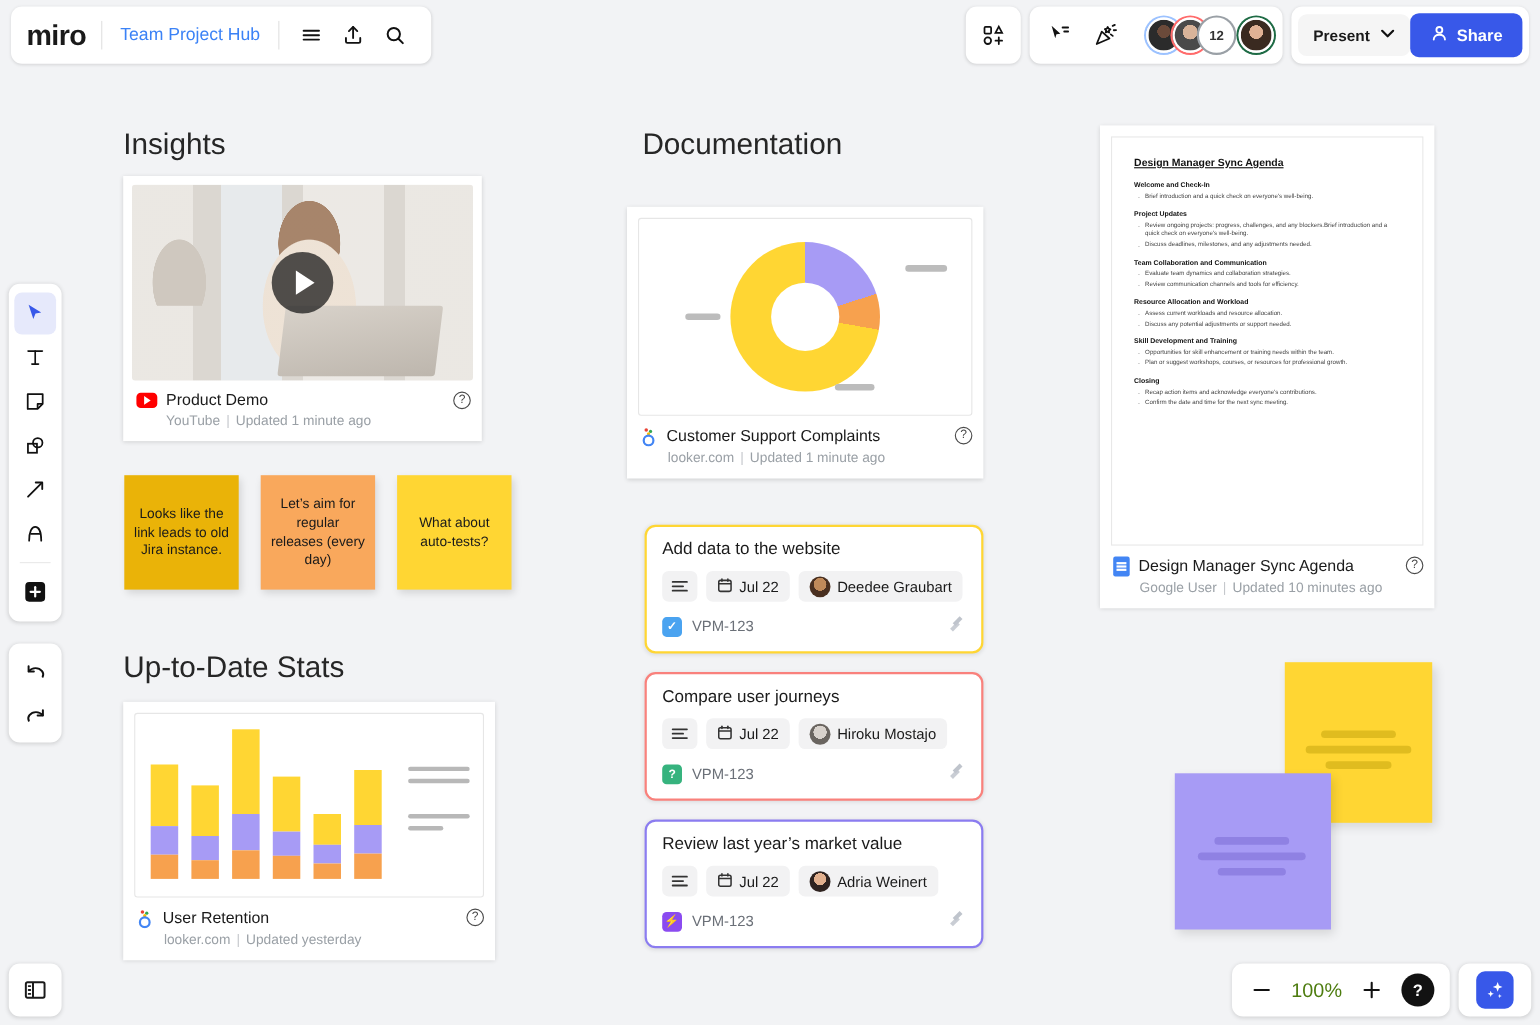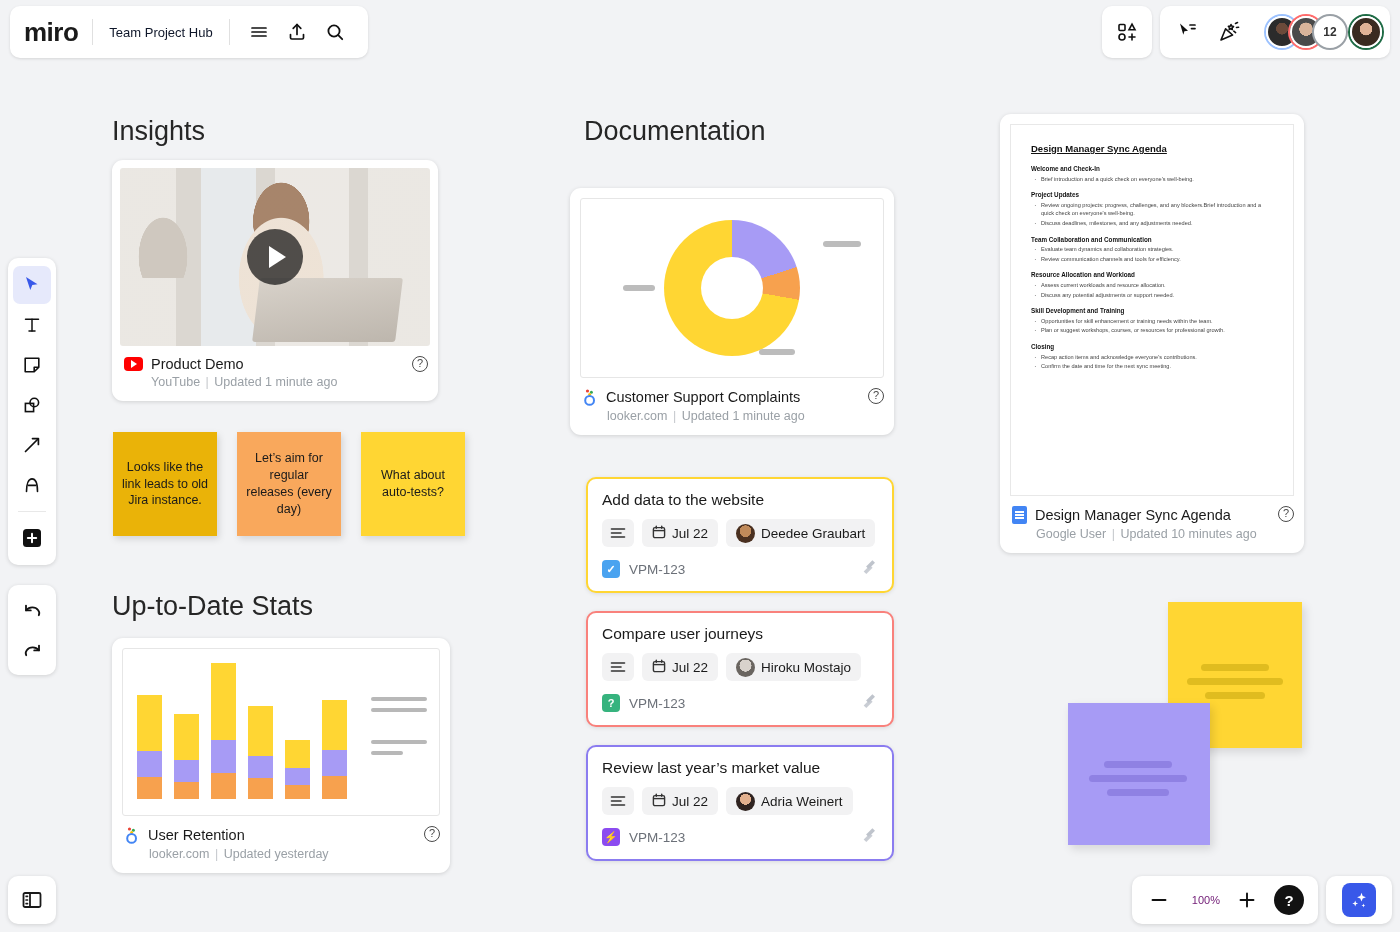--- a/index.html
+++ b/index.html
@@ -21,21 +21,21 @@
     height: 52px;
     background: #fff;
     border-radius: 10px;
     display: flex; align-items: center;
     padding: 0 14px;
     box-shadow: 0 1px 3px rgba(0,0,0,.12);
     text-align: center;
   }
   .miro-logo { font-size: 26px; font-weight: 700; letter-spacing: -0.5px; color: #1a1a1a; padding-right: 14px; }
   .vsep { width: 1px; height: 26px; background: #e0e0e0; }
-  .board-title { font-size: 13px; color: #0f172a; padding: 0 16px; white-space: nowrap; }
+  .board-title { font-size: 16px; color: #3b82f6; padding: 0 16px; white-space: nowrap; }
   .tb-icon { width: 38px; height: 38px; display: flex; align-items: center; justify-content: center; border-radius: 6px; cursor: pointer; }
 
   .topbar-right {
     position: absolute; right: 10px; top: 6px;
     height: 52px; display: flex; align-items: center; gap: 8px;
   }
   .tr-panel {
     height: 52px; background: #fff; border-radius: 10px;
     display: flex; align-items: center; padding: 0 8px; gap: 4px;
     box-shadow: 0 1px 3px rgba(0,0,0,.12);
@@ -95,21 +95,21 @@
     box-shadow: 0 1px 4px rgba(0,0,0,.14);
   }
 
   
   .sec-title {
     position: absolute; font-size: 27px; color: #262626; font-weight: 400;
   }
 
   
   .card {
-    position: absolute; background: #fff; border-radius: 11px;
+    position: absolute; background: #fff; border-radius: 0;
     box-shadow: 0 1px 4px rgba(0,0,0,.14);
   }
   .card-foot { padding: 10px 12px 12px 12px; position: relative; }
   .cf-row { display: flex; align-items: center; gap: 8px; }
   .cf-title { font-size: 14.5px; color: #1a1a1a; }
   .cf-sub { font-size: 12.5px; color: #9aa0a6; margin-top: 3px; padding-left: 0; }
   .cf-sub .dot { color: #c5c8cc; padding: 0 2px; }
   .help-ic {
     position: absolute; right: 10px; top: 10px;
     width: 16px; height: 16px; border-radius: 50%;
@@ -221,21 +221,21 @@
   .ph-sticky { position: absolute; box-shadow: 3px 4px 9px rgba(0,0,0,.12); }
   .ph-line { height: 7px; border-radius: 3.5px; }
 
   
   .zoombar {
     position: absolute; right: 82px; bottom: 8px; height: 48px;
     background: #fff; border-radius: 10px; display: flex; align-items: center;
     padding: 0 14px; gap: 14px; box-shadow: 0 1px 4px rgba(0,0,0,.14);
   }
   .zb-btn { width: 26px; height: 26px; display: flex; align-items: center; justify-content: center; cursor: pointer; font-size: 22px; color: #1a1a1a; }
-  .zoom-val { font-size: 11px; color: #701a75; min-width: 34px; text-align: right; }
+  .zoom-val { font-size: 18px; color: #4d7c0f; min-width: 34px; text-align: center; }
   .help-round { width: 30px; height: 30px; border-radius: 50%; background: #121212; color: #fff; display: flex; align-items: center; justify-content: center; font-size: 15px; font-weight: 700; cursor: pointer; }
   .ai-panel {
     position: absolute; right: 8px; bottom: 8px; width: 66px; height: 48px;
     background: #fff; border-radius: 10px; display: flex; align-items: center; justify-content: center;
     box-shadow: 0 1px 4px rgba(0,0,0,.14);
   }
   .ai-btn { width: 34px; height: 34px; border-radius: 8px; background: #3858e9; display: flex; align-items: center; justify-content: center; cursor: pointer; }
 </style>
 </head>
 <body>
@@ -307,20 +307,41 @@
               <line x1="19.5" y1="7.5" x2="21.6" y2="7.3"></line>
               <line x1="16.8" y1="11.2" x2="18.6" y2="12.6"></line>
             </g>
           </svg>
       </div>
       <div class="avatars">
         <div class="av ring-blue av-photo1"></div>
         <div class="av ring-red av-photo2"></div>
         <div class="av ring-gray">12</div>
         <div class="av ring-green av-photo4"></div>
+      </div>
+    </div>
+    <div class="tr-panel" style="padding:0 6px; gap:0">
+      <div class="present-btn">
+        <span>Present</span>
+        <span class="present-caret">
+          <svg width="13" height="9" viewBox="0 0 13 9">
+              <path d="M1.5 2L6.5 7L11.5 2" stroke="#111" stroke-width="2" fill="none" stroke-linecap="round" stroke-linejoin="round"></path>
+            </svg>
+        </span>
+      </div>
+      <div class="share-btn">
+        <span>
+          <svg width="17" height="17" viewBox="0 0 17 17">
+              <g fill="none" stroke="#fff" stroke-width="1.7" stroke-linecap="round">
+                <circle cx="8.5" cy="5.2" r="2.7"></circle>
+                <path d="M3.4 14c0-2.8 2.3-4.4 5.1-4.4s5.1 1.6 5.1 4.4"></path>
+              </g>
+            </svg>
+        </span>
+        <span>Share</span>
       </div>
     </div>
   </div>
 
   <div class="lefttool">
     <div class="lt-btn active">
       <svg width="20" height="20" viewBox="0 0 20 20">
           <path d="M4 2l11.5 7.2-5.2.9-2 4.9z" fill="#3858e9"></path>
         </svg>
     </div>

